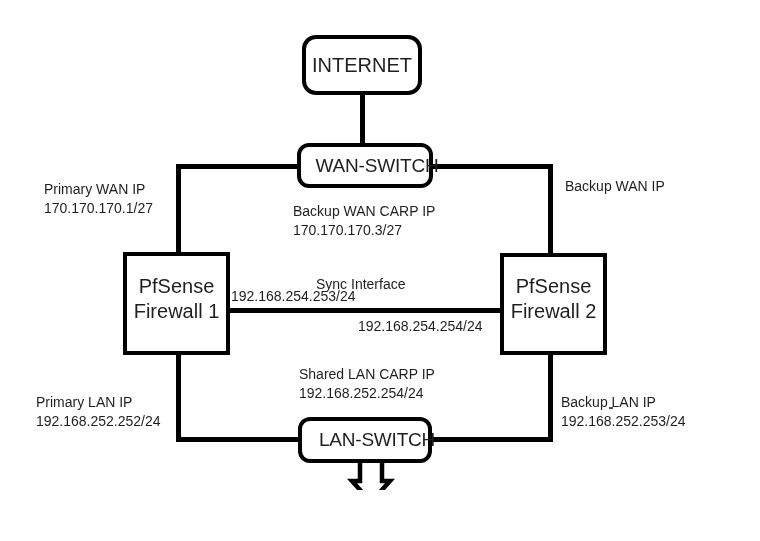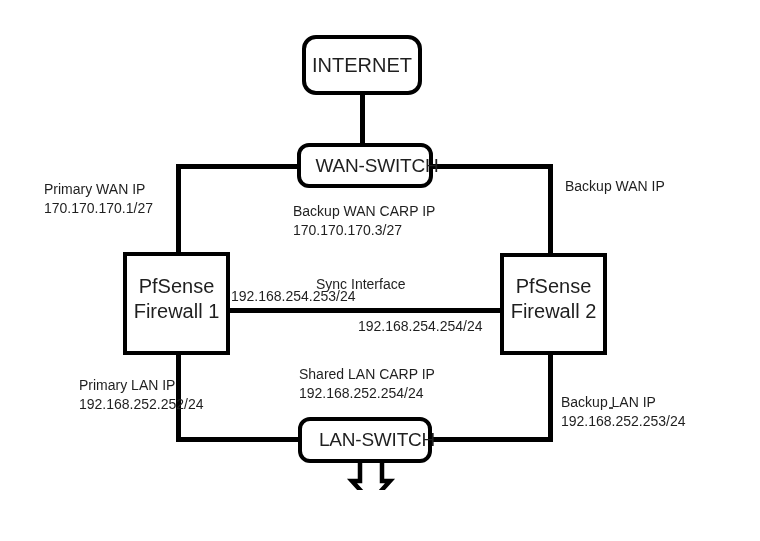--- a/index.html
+++ b/index.html
@@ -107,21 +107,21 @@
 
   <div class="lbl" style="left:358px; top:317px;">
     <span>192.168.254.254/24</span>
   </div>
 
   <div class="lbl" style="left:299px; top:365px;">
     <span>Shared LAN CARP IP</span>
     <span>192.168.252.254/24</span>
   </div>
 
-  <div class="lbl" style="left:36px; top:376px;margin-left:43px;">
+  <div class="lbl" style="left:36px; top:393px;">
     <span>Primary LAN IP</span>
     <span>192.168.252.252/24</span>
   </div>
 
   <div class="lbl" style="left:561px; top:393px;">
     <span>Backup LAN IP</span>
     <span>192.168.252.253/24</span>
   </div>
 
   <div class="stray"></div>

